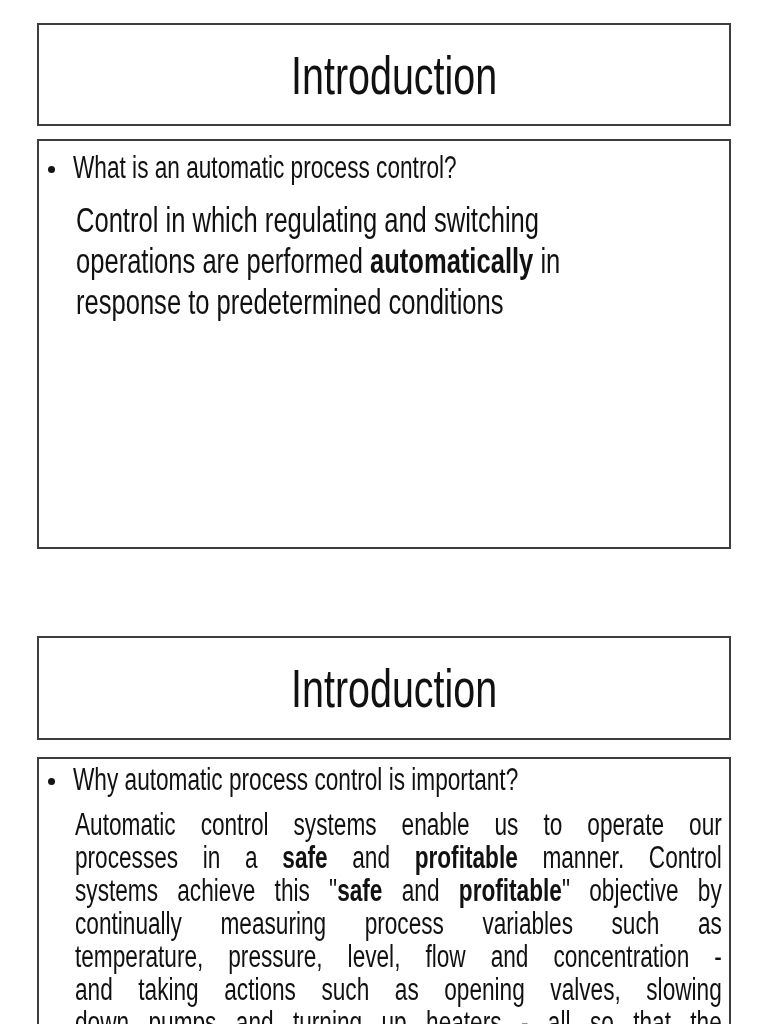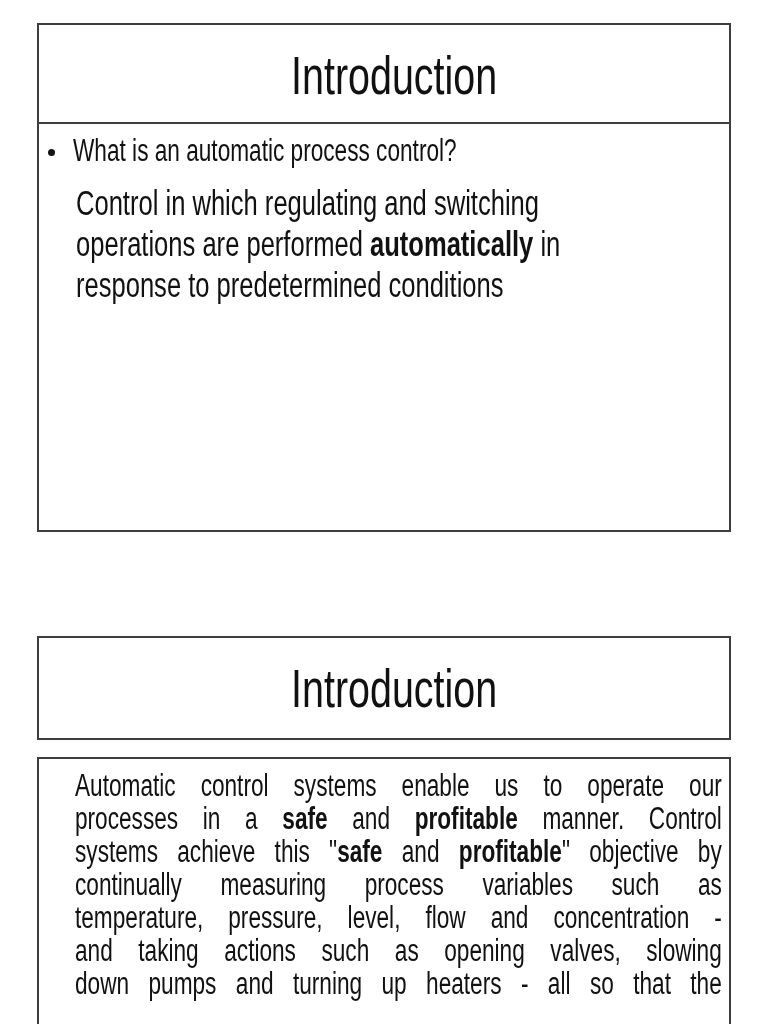--- a/index.html
+++ b/index.html
@@ -21,21 +21,21 @@
   }
   .box {
     position: absolute;
     left: 37px;
     width: 694px;
     border: 2px solid #3d3d3d;
     box-sizing: border-box;
     background: #ffffff;
   }
   #title-box-1 { top: 23px;  height: 103px; }
-  #content-box-1 { top: 122px; height: 410px; padding: 7px 3px 0 9px; }
+  #content-box-1 { top: 139px; height: 410px; padding: 7px 3px 0 9px; }
   #title-box-2 { top: 636px; height: 104px; }
   #content-box-2 { top: 757px; height: 330px; padding: 1px 0 0 9px; }
 
   .title-box {
     display: flex;
     align-items: center;
     justify-content: center;
     padding-left: 21px;
   }
   .slide-title {
@@ -107,20 +107,24 @@
         <div class="pline"><span>operations are performed </span><span class="b">automatically</span><span> in</span></div>
         <div class="pline"><span>response to predetermined conditions</span></div>
       </div>
   </div>
 
   <div class="box title-box" id="title-box-2">
     <div class="slide-title">Introduction</div>
   </div>
 
   <div class="box" id="content-box-2">
+    <div class="bullet-row">
+      <span class="bullet-dot"></span>
+      <span class="bullet-text">Why automatic process control is important?</span>
+    </div>
     <div class="para" id="para-2">
         <div class="pline"><span>Automatic control systems enable us to operate our</span></div>
         <div class="pline"><span>processes in a </span><span class="b">safe</span><span> and </span><span class="b">profitable</span><span> manner. Control</span></div>
         <div class="pline"><span>systems achieve this "</span><span class="b">safe</span><span> and </span><span class="b">profitable</span><span>" objective by</span></div>
         <div class="pline"><span>continually measuring process variables such as</span></div>
         <div class="pline"><span>temperature, pressure, level, flow and concentration -</span></div>
         <div class="pline"><span>and taking actions such as opening valves, slowing</span></div>
         <div class="pline"><span>down pumps and turning up heaters - all so that the</span></div>
       </div>
   </div>

